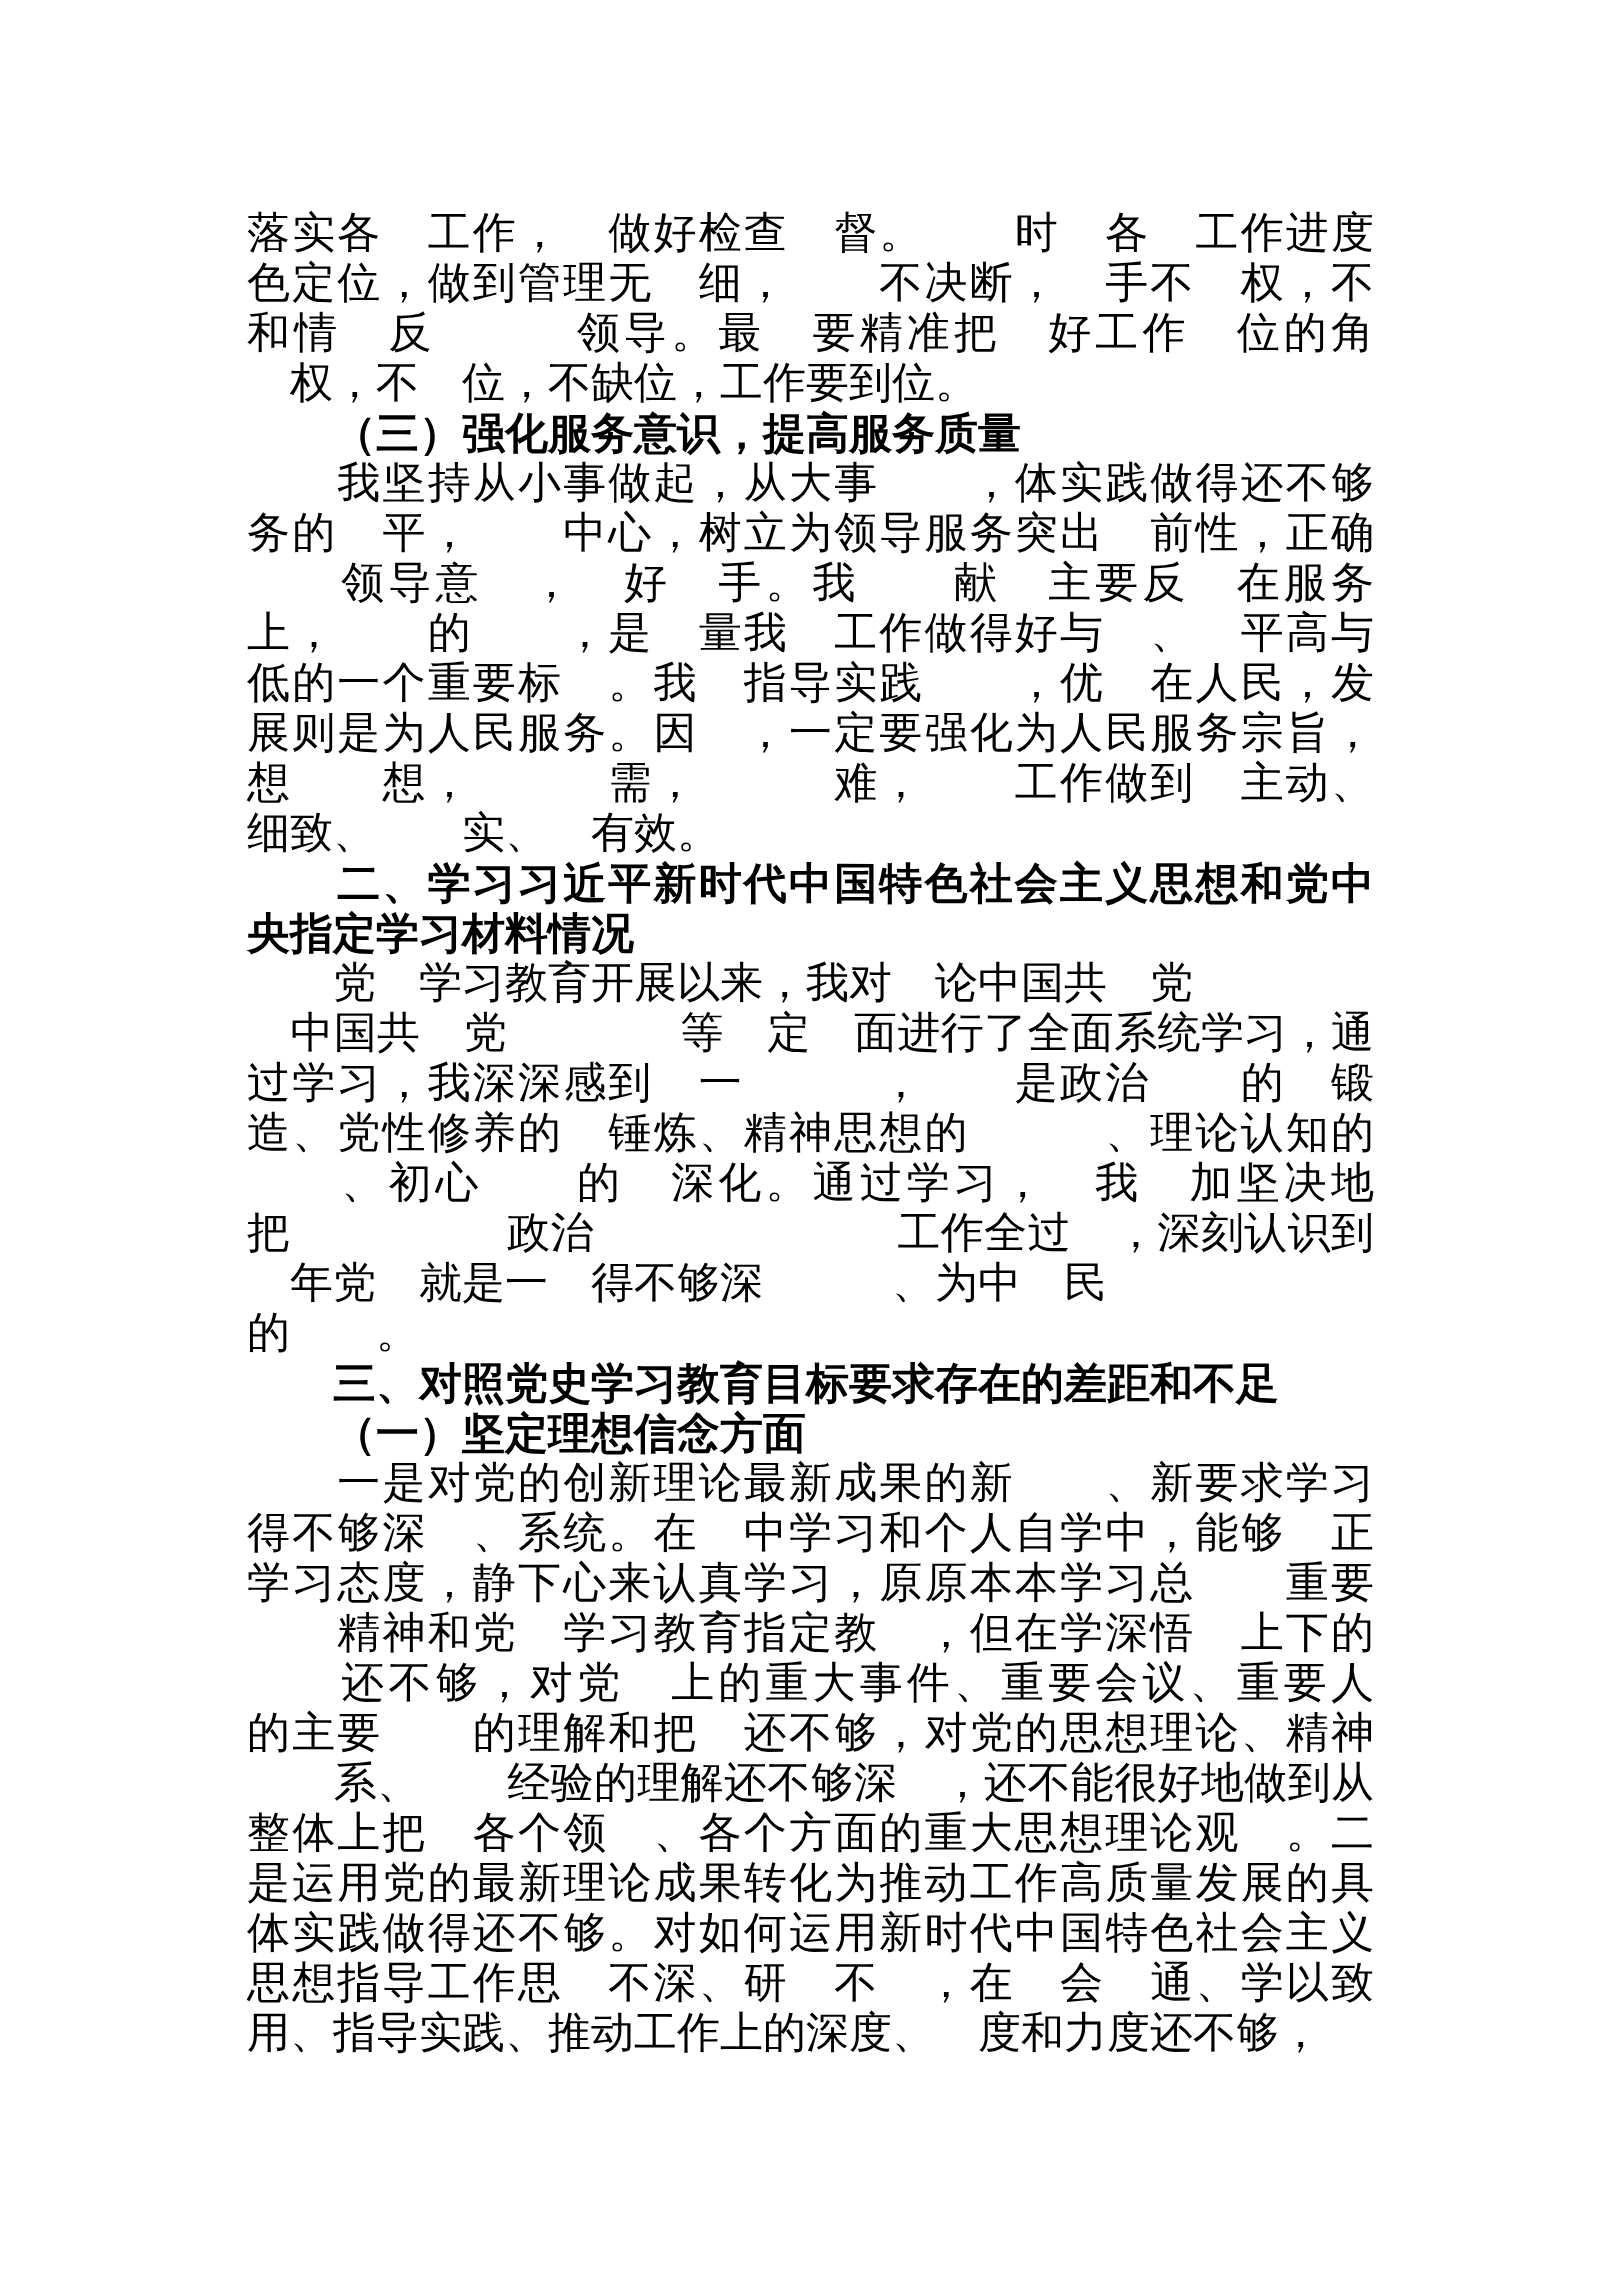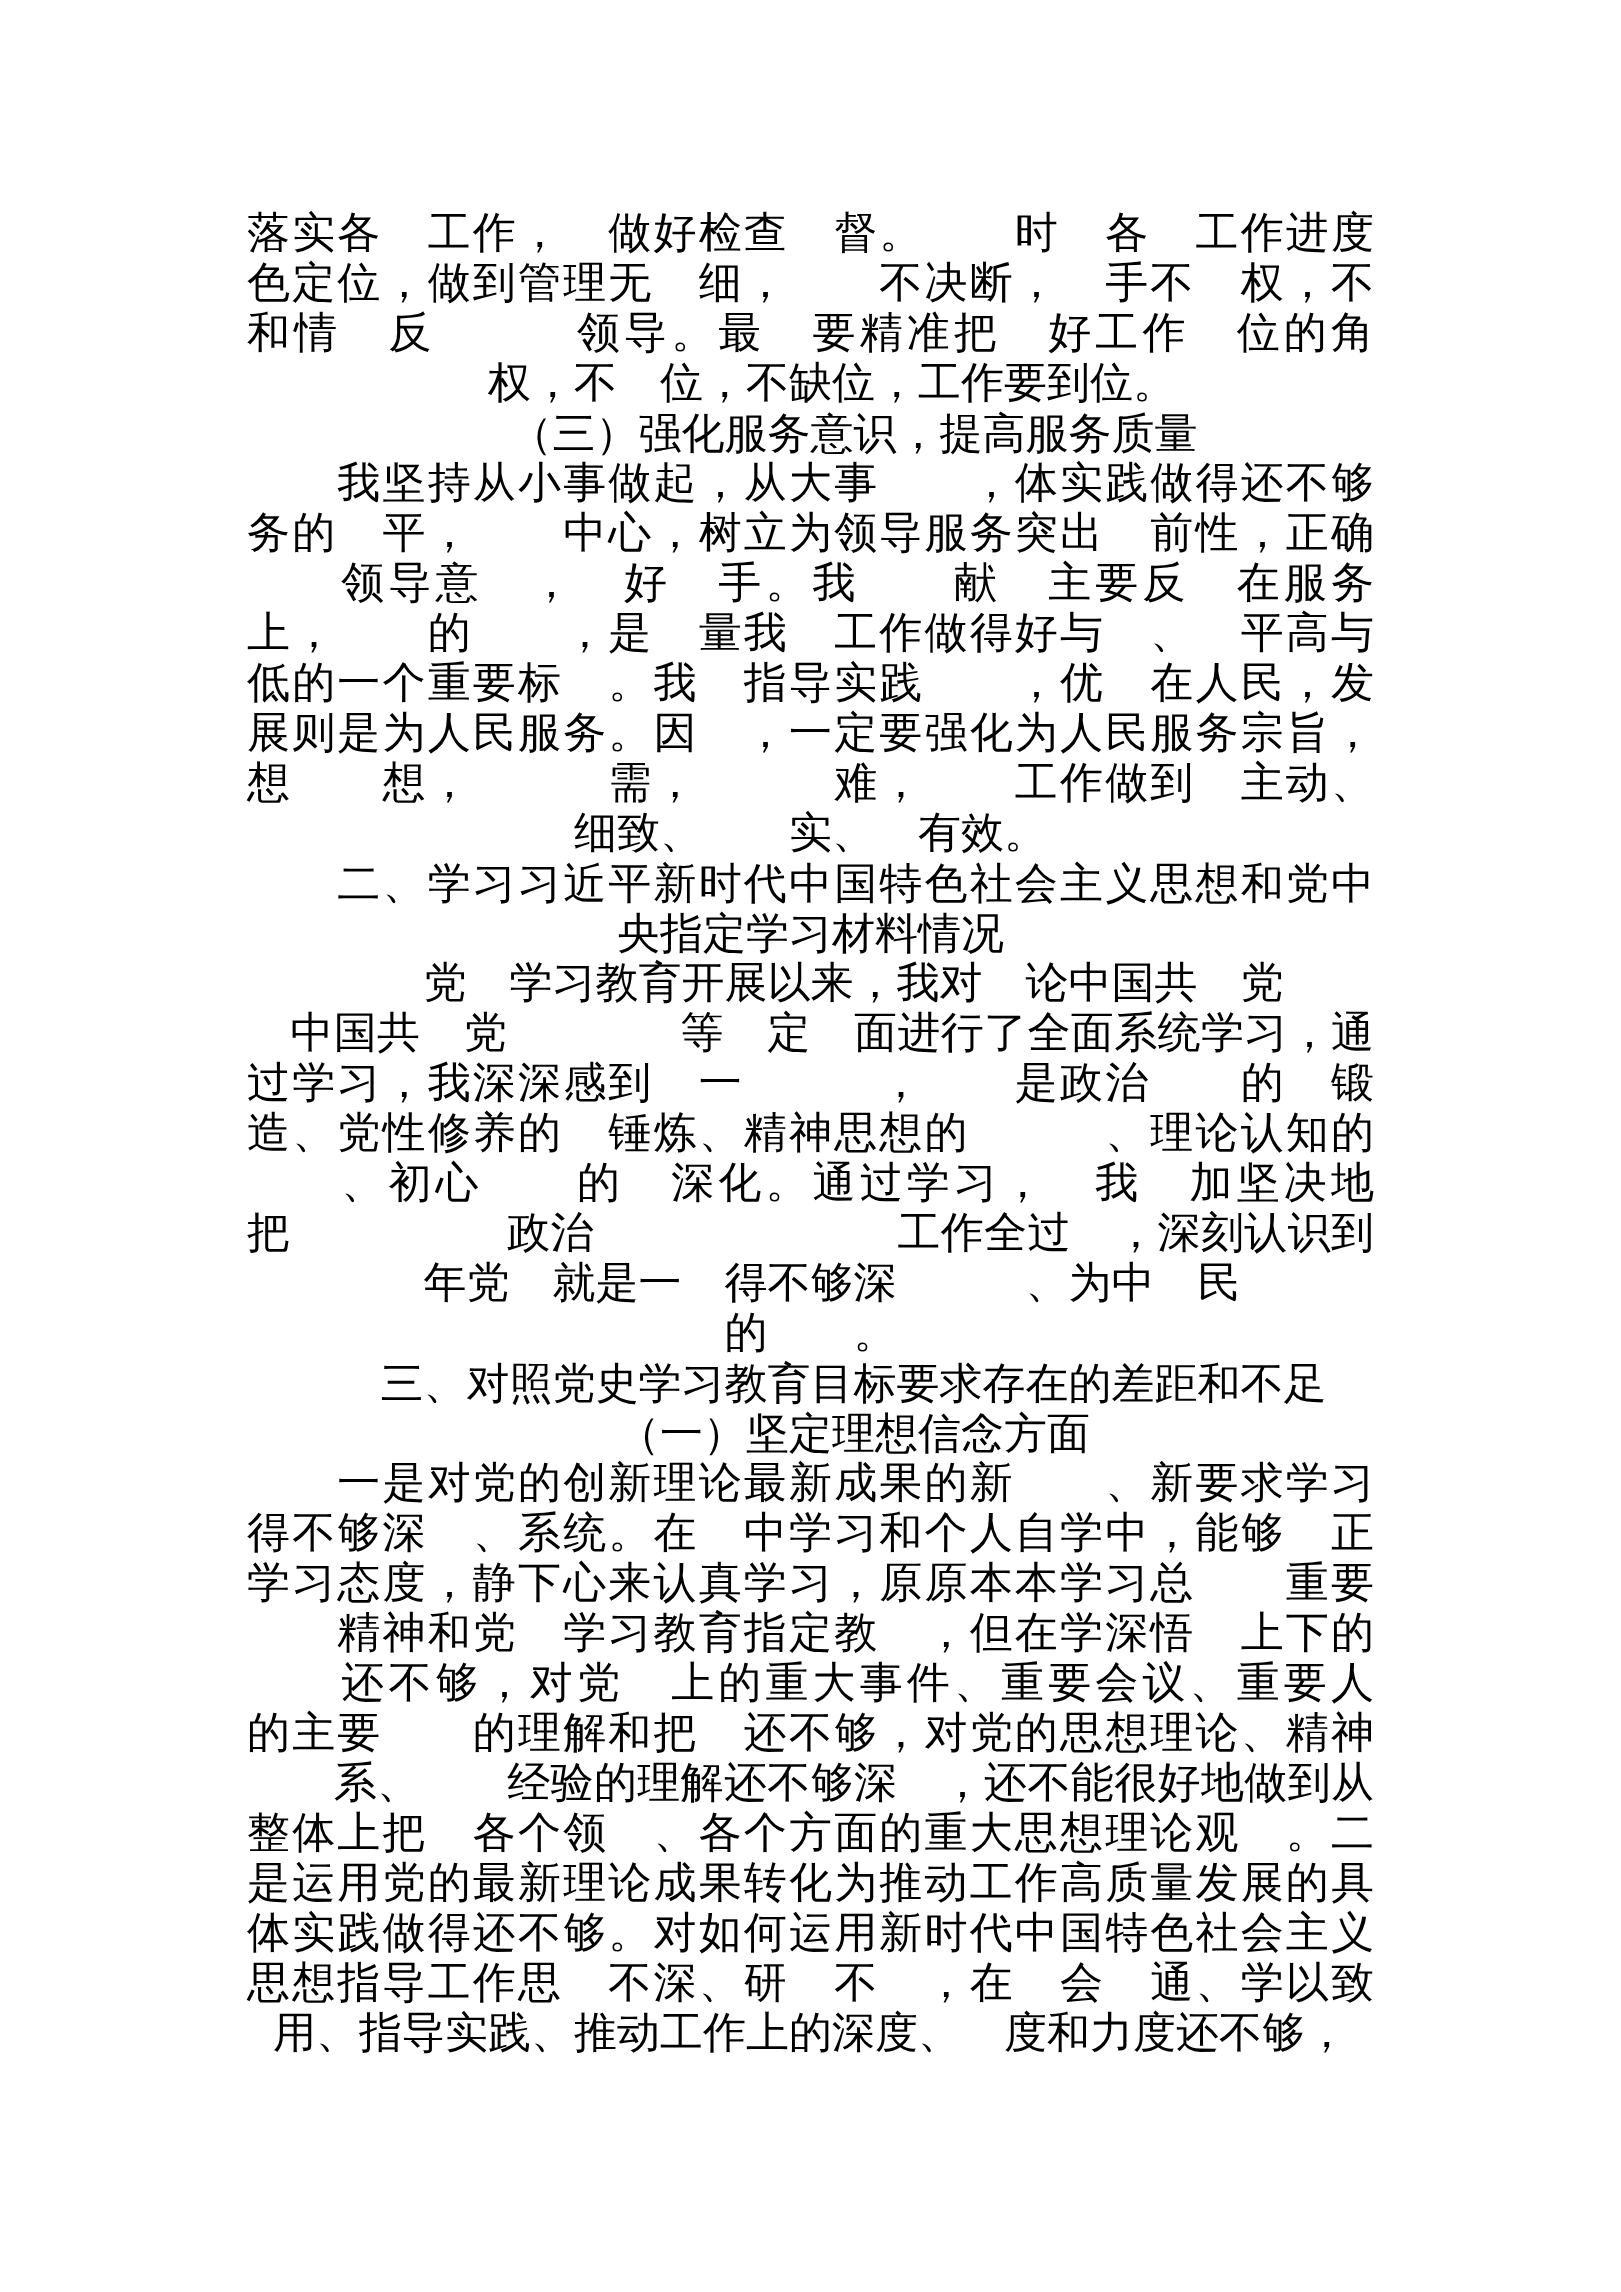--- a/index.html
+++ b/index.html
@@ -15,30 +15,30 @@
     left: 247px;
     top: 208px;
     width: 1127px;
   }
   .line {
     font-family: "Liberation Serif", "DejaVu Serif", serif;
     font-size: 43px;
     line-height: 50px;
     height: 50px;
     color: #000000;
-    text-align: center;
+    text-align: left;
     overflow: visible;
   }
   .line.j {
     text-align: justify;
     text-align-last: justify;
   }
   .line.h {
     font-family: "Liberation Sans", "DejaVu Sans", sans-serif;
-    font-weight: 400;
+    font-weight: 700;
   }
 </style>
 </head>
 <body>
 
 <div class="page">
   <div class="text-block" id="text-block">
       <div class="line j">落实各　工作，　做好检查　督。　　时　各　工作进度</div>
       <div class="line j">色定位，做到管理无　细，　　不决断，　手不　权，不</div>
       <div class="line j">和情　反　　　领导。最　要精准把　好工作　位的角</div>

